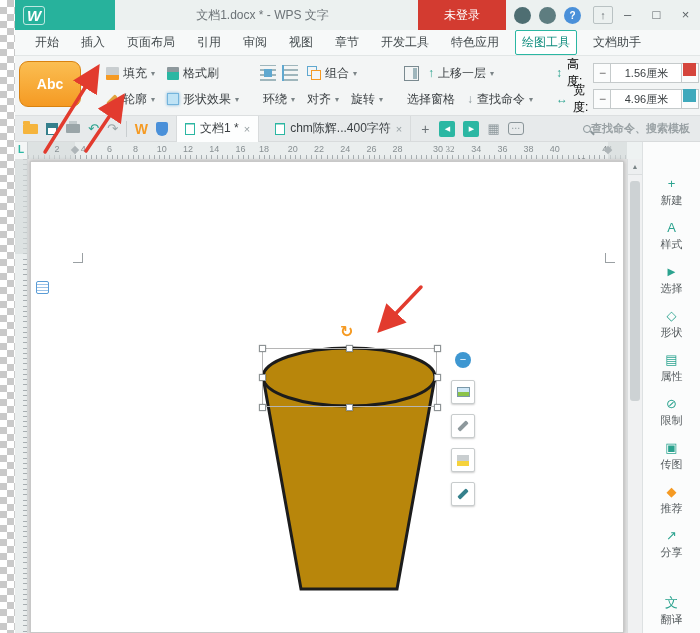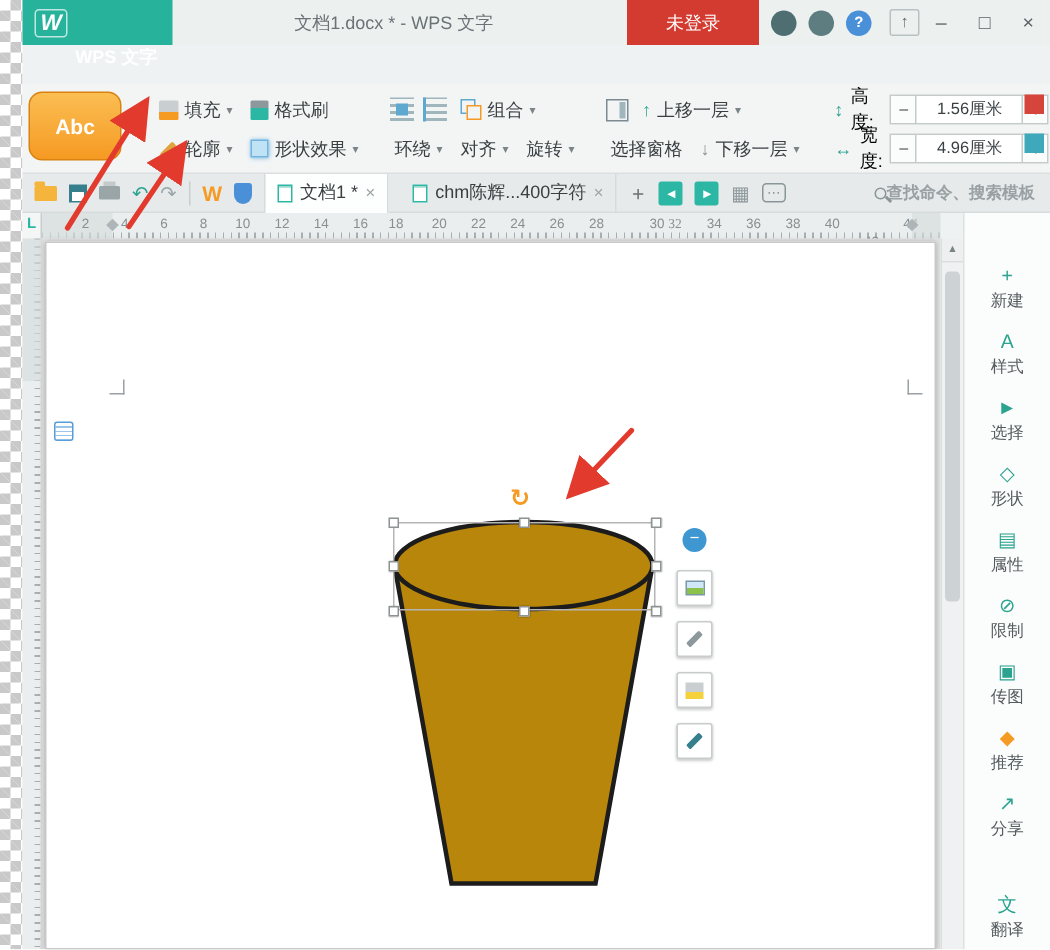--- a/index.html
+++ b/index.html
@@ -179,20 +179,33 @@
         <span class="circ dark"></span>
         <span class="circ dark2"></span>
         <span class="circ blue">?</span>
         <span class="ribbon-toggle">↑</span>
         <span class="winbtn">–</span>
         <span class="winbtn">□</span>
         <span class="winbtn close">×</span>
       </div>
     </div>
 
+    <div class="tabrow">
+      <span class="rtab">开始</span>
+      <span class="rtab">插入</span>
+      <span class="rtab">页面布局</span>
+      <span class="rtab">引用</span>
+      <span class="rtab">审阅</span>
+      <span class="rtab">视图</span>
+      <span class="rtab">章节</span>
+      <span class="rtab">开发工具</span>
+      <span class="rtab">特色应用</span>
+      <span class="rtab active">绘图工具</span>
+      <span class="rtab">文档助手</span>
+    </div>
 
     <div class="toolbar">
       <div class="gallery">
         <div class="abc">Abc</div>
         <div class="gal-caret">▾</div>
       </div>
 
       <div class="tcol">
         <div class="tbtn">
           <span class="ic fill-ic"></span>
@@ -256,21 +269,21 @@
             <span>上移一层</span>
             <span class="caret">▾</span>
           </div>
         </div>
         <div class="trow">
           <div class="tbtn">
             <span>选择窗格</span>
           </div>
           <div class="tbtn">
             <span class="glyph-gray">↓</span>
-            <span>下移一层</span>
+            <span>查找命令</span>
             <span class="caret">▾</span>
           </div>
         </div>
       </div>
 
       <div class="vsep"></div>
 
       <div class="sizecol">
         <div class="sizerow">
           <span class="szic">↕</span>

